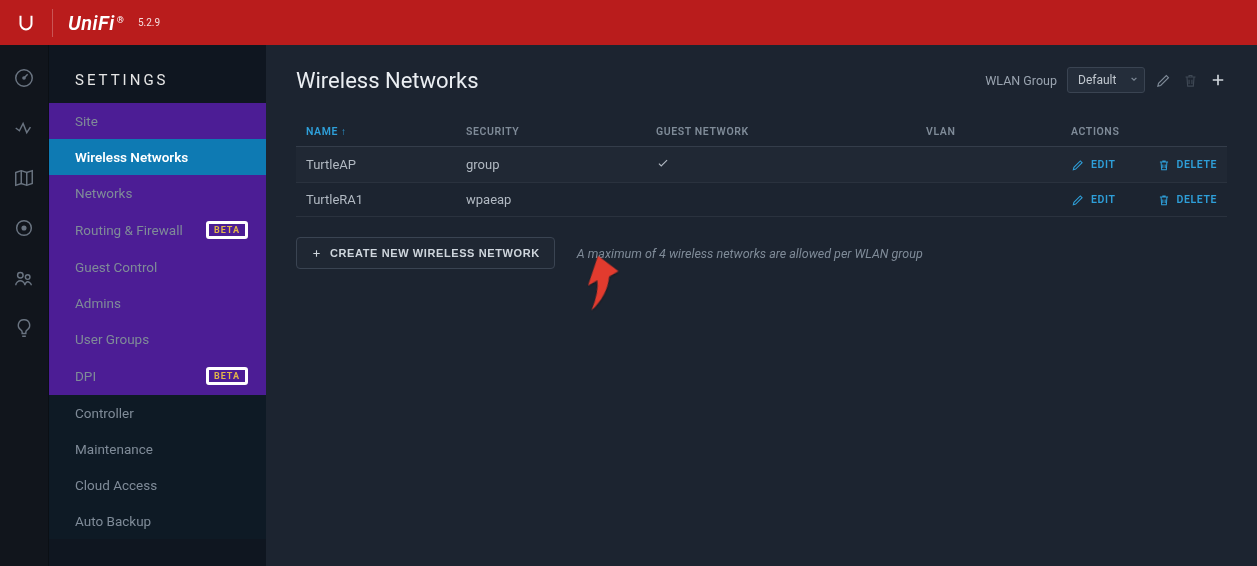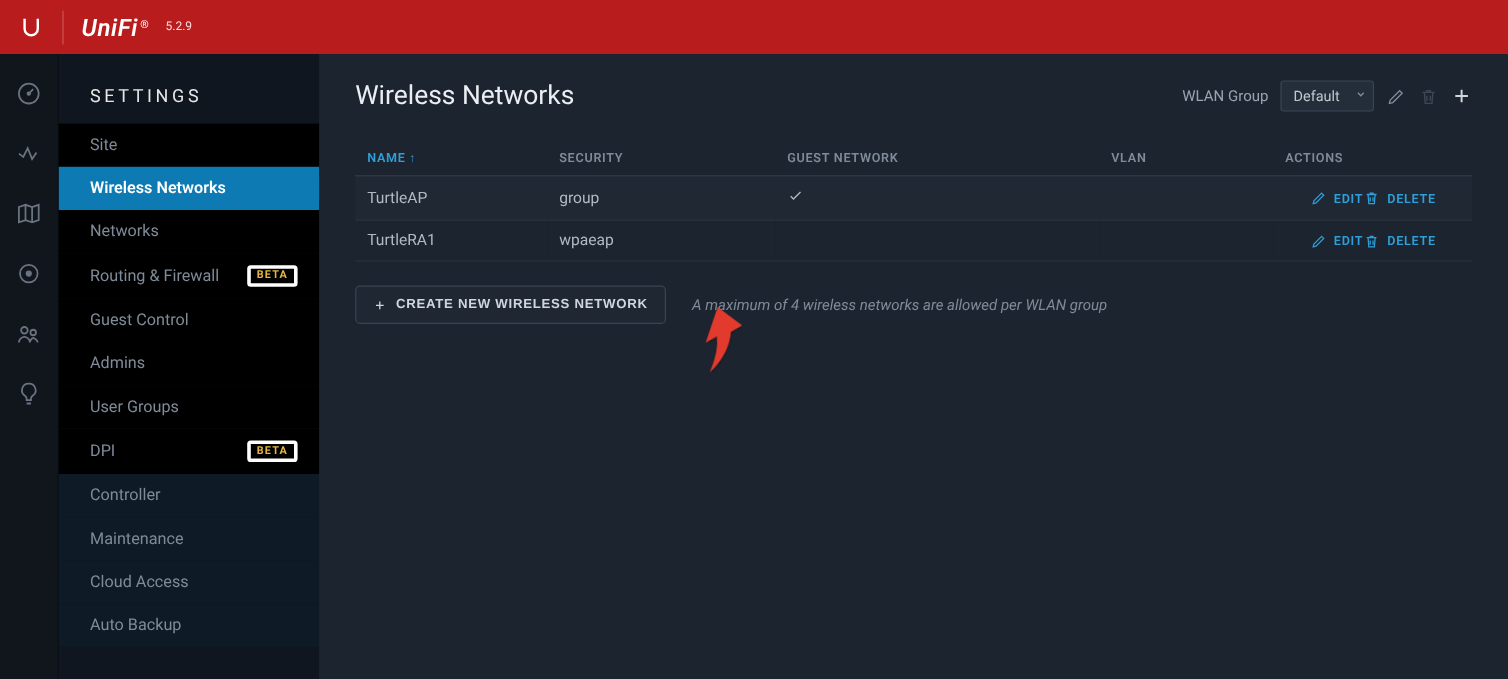--- a/index.html
+++ b/index.html
@@ -92,21 +92,21 @@
   .nav-item {
     position: relative;
     padding: 10px 18px 10px 26px;
     font-size: 13.5px;
     color: #7f8b98;
     cursor: pointer;
     display: flex;
     align-items: center;
     justify-content: space-between;
   }
-  .nav-group-a { background: #000000; }
+  .nav-group-a { background: #4c1d95; }
   .nav-group-b { background: #0e1a25; }
   .nav-item.active {
     background: #0e7ab3;
     color: #ffffff;
     font-weight: 600;
   }
   .nav-item.active::after {
     content: "";
     position: absolute;
     right: -10px;
@@ -204,21 +204,21 @@
     font-size: 13px;
     color: #b1b9c2;
     padding: 9px 10px;
     border-bottom: 1px solid #2a323e;
   }
   .wtable tbody tr { background: #202834; }
   .wtable tbody tr:nth-child(even) { background: #1c2430; }
   .actions-cell {
     display: flex;
     gap: 0;
-    justify-content: center;
+    justify-content: space-between;
   }
   .action-link {
     color: #2e9fd9;
     font-size: 10.5px;
     font-weight: 600;
     letter-spacing: 0.6px;
     display: inline-flex;
     align-items: center;
     gap: 6px;
     cursor: pointer;

